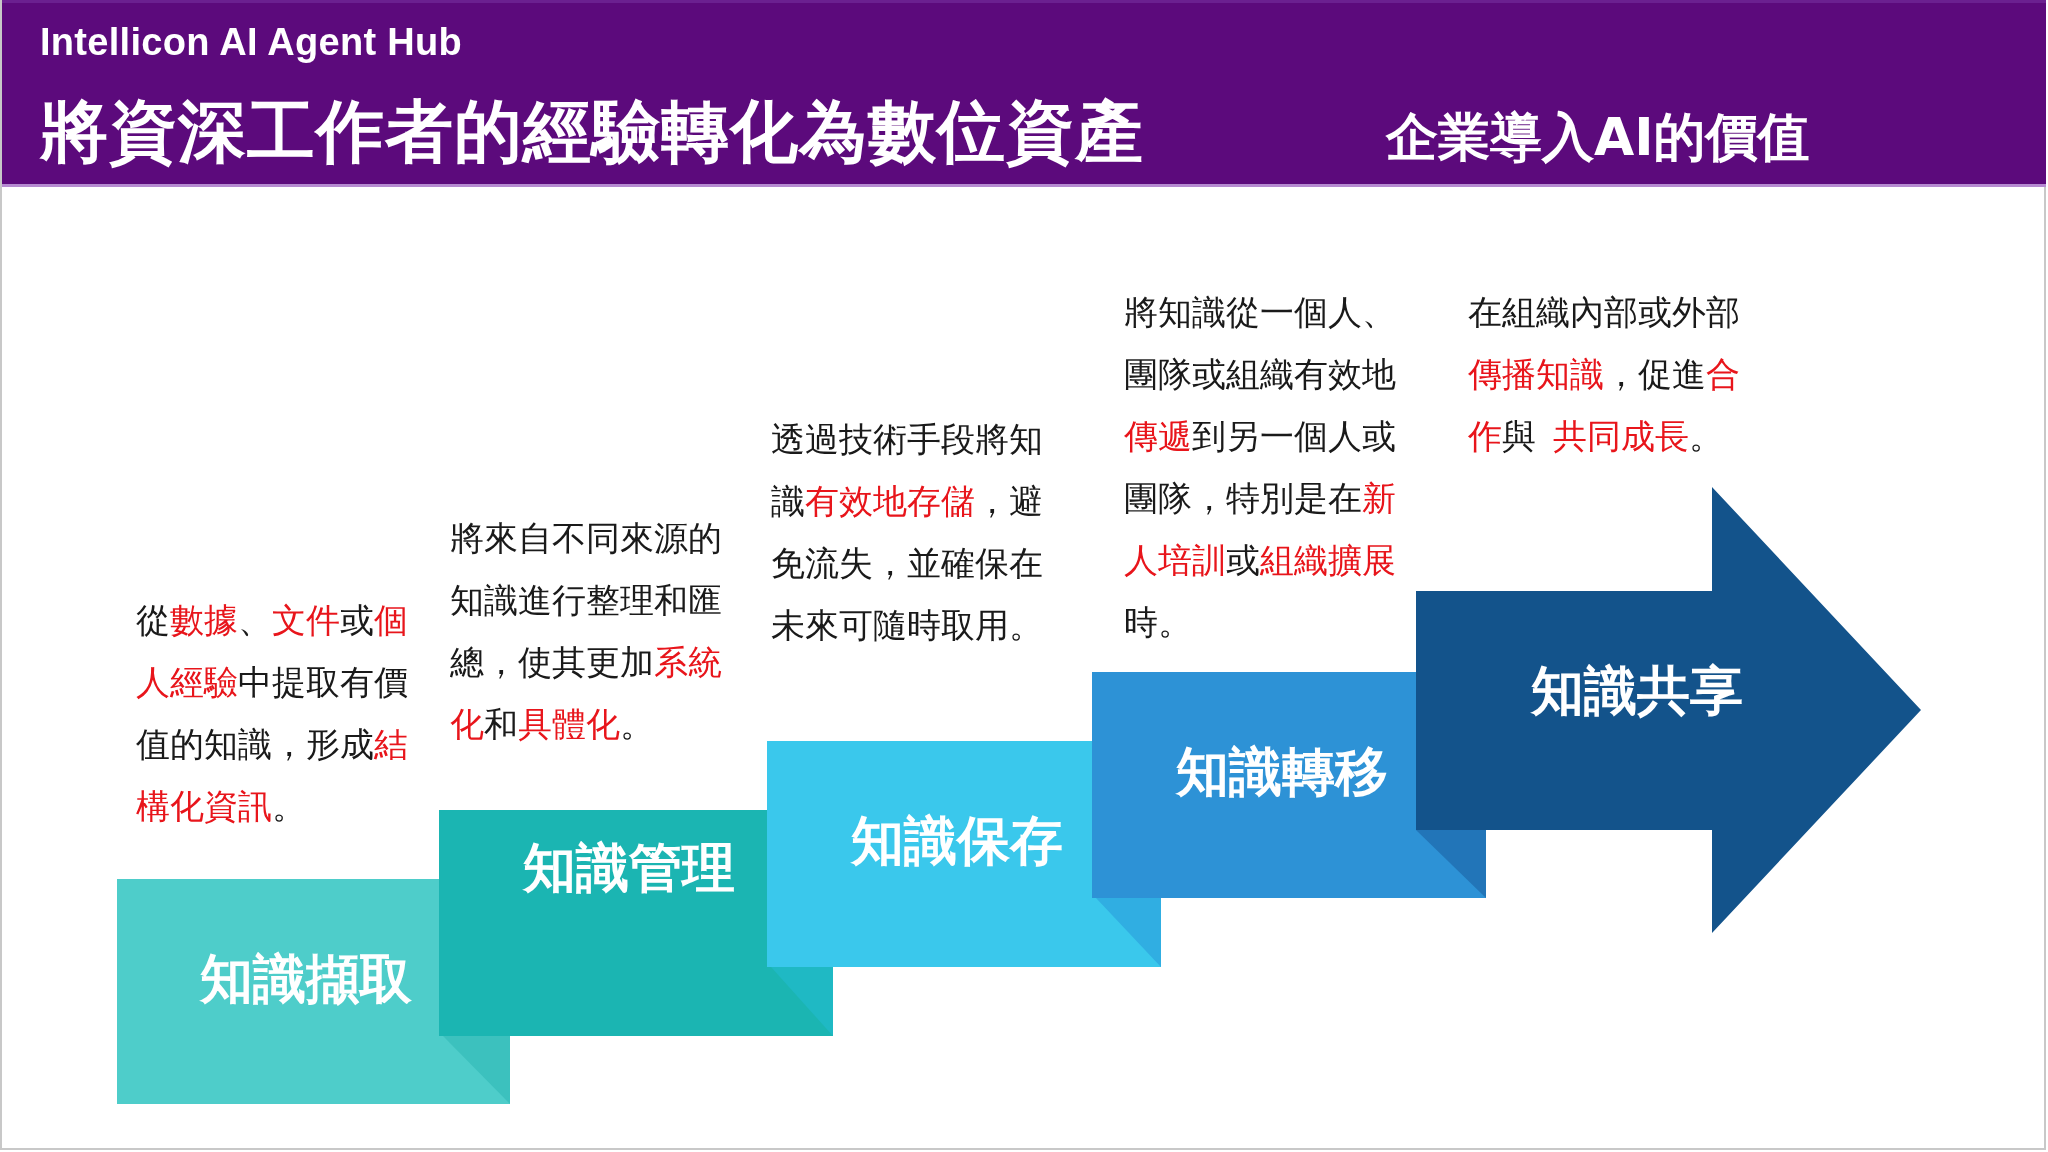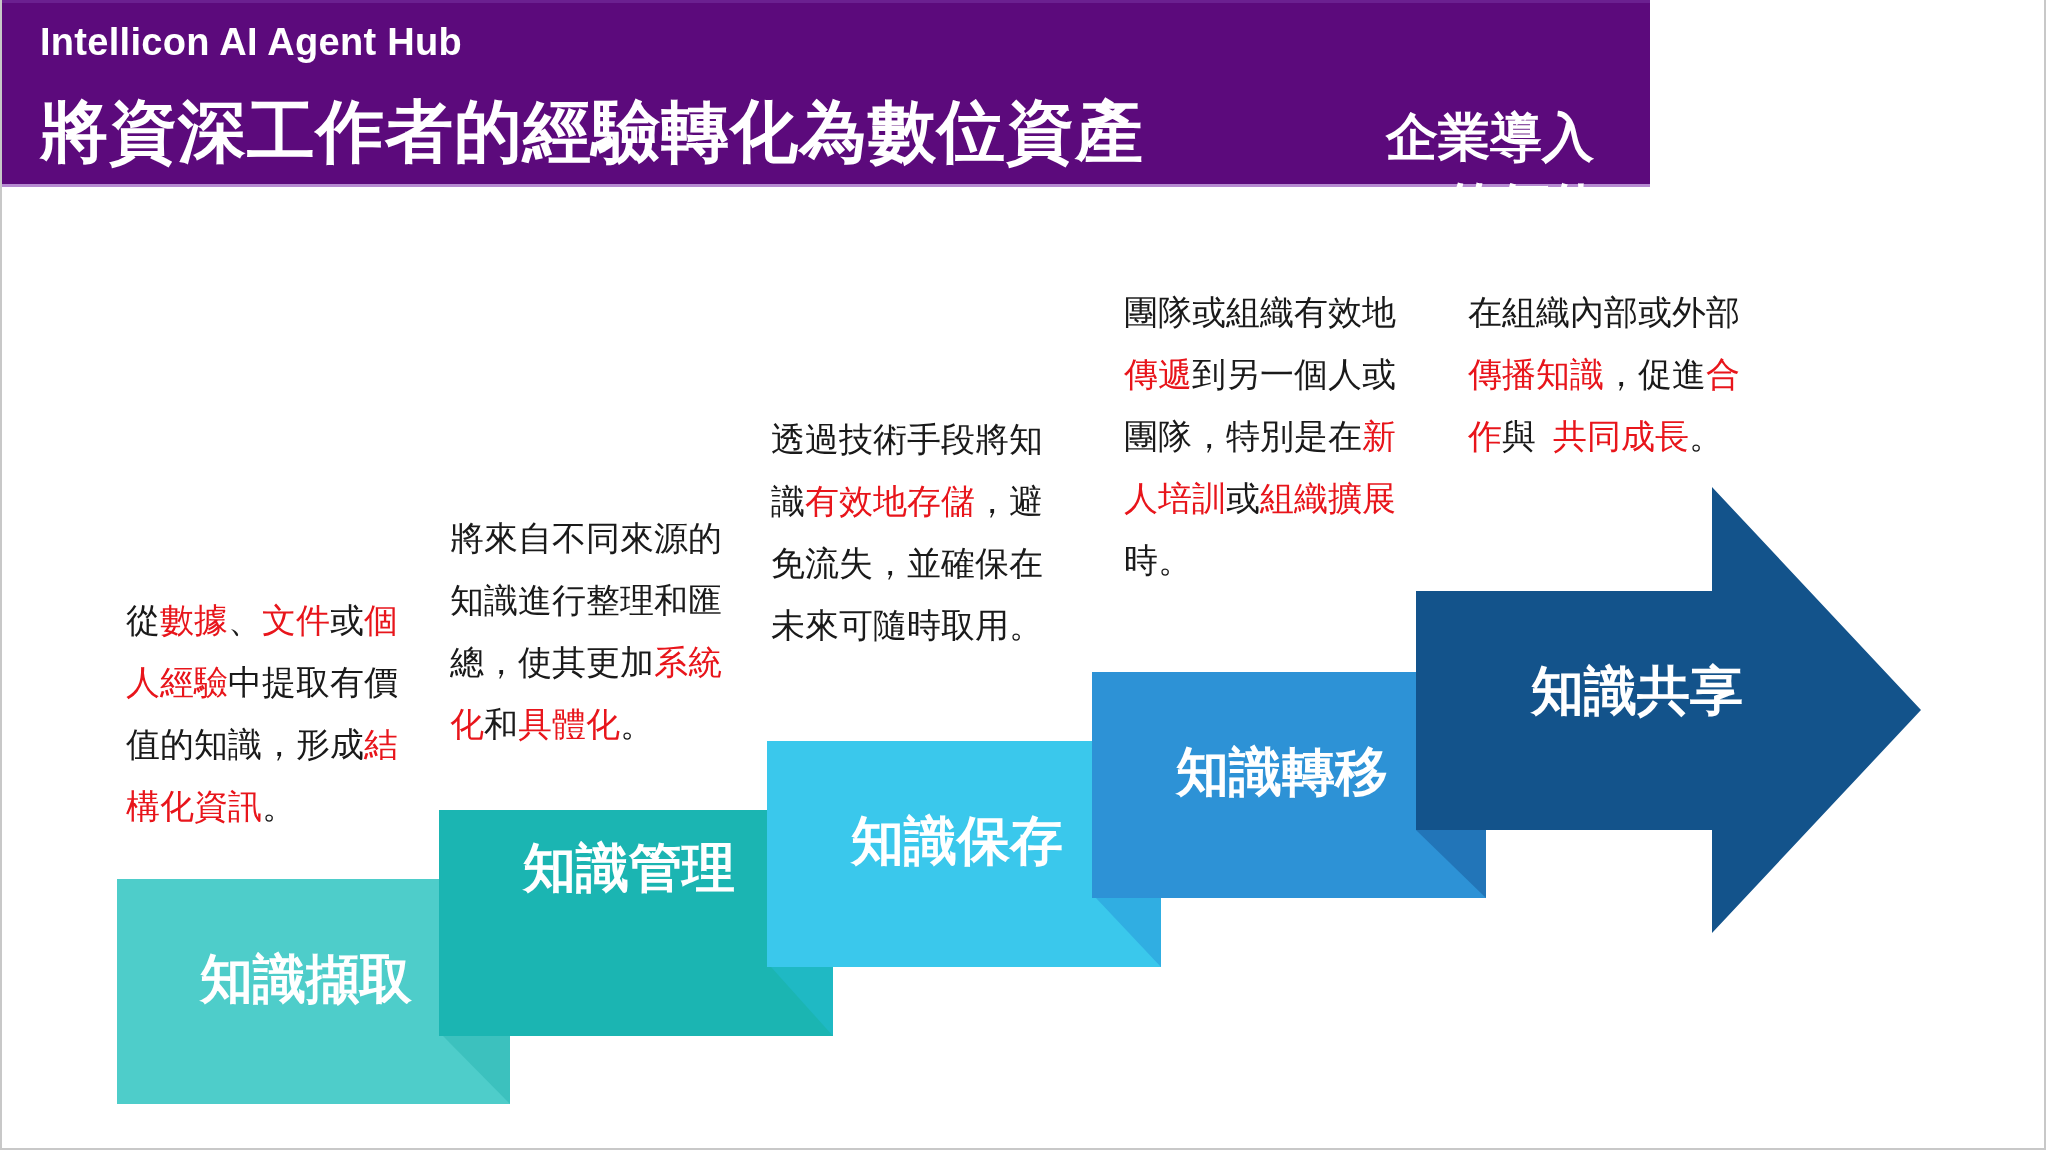--- a/index.html
+++ b/index.html
@@ -2,21 +2,21 @@
 <html><head>
 <meta charset="utf-8">
 <style>
   html, body { margin:0; padding:0; }
   body {
     width:2048px; height:1152px; position:relative; overflow:hidden;
     background:#ffffff; font-family:"DejaVu Sans","Liberation Sans",sans-serif;
   }
   .frame { position:absolute; left:0; top:0; width:2046px; height:1150px;
     border-left:2px solid #c8c8c8; border-right:2px solid #c8c8c8; border-bottom:2px solid #c8c8c8; box-sizing:border-box; }
-  .header { position:absolute; left:2px; top:0; width:1648px; height:187px;
+  .header { position:absolute; left:2px; top:0; width:2044px; height:187px;
     background:#5c0a7c; border-top:3px solid #6b2090; border-bottom:3px solid #b58ad1; box-sizing:border-box; }
   .brand { position:absolute; left:38px; top:18px; color:#fff; font-family:"Liberation Sans",sans-serif;
     font-weight:bold; font-size:38px; letter-spacing:0.3px; }
   .title { position:absolute; left:38px; top:84px; color:#fff; font-weight:bold; font-size:68px; letter-spacing:1px; }
   .subtitle { position:absolute; left:1384px; top:100px; color:#fff; font-size:52px; font-weight:bold; }
   .box { position:absolute; }
   .box .label { position:absolute; color:#fff; font-weight:bold; font-size:53px; white-space:nowrap; }
   .desc { position:absolute; font-size:34px; line-height:62px; color:#1a1a1a; }
   .desc .hl { color:#e8151b;text-align:center; }
   svg { position:absolute; left:0; top:0; }
@@ -68,39 +68,40 @@
 <div class="box">
   <div class="label" style="left:851px; top:806px;">知識保存</div>
 </div>
 <div class="box">
   <div class="label" style="left:1176px; top:737px;">知識轉移</div>
 </div>
 <div class="box">
   <div class="label" style="left:1531px; top:656px;">知識共享</div>
 </div>
 
-<div class="desc" style="left:126px; top:589px;">
+<div class="desc" style="left:136px; top:589px;">
     <div><span>從</span><span class="hl" style="color: rgb(232, 21, 27);">數據</span><span>、</span><span class="hl" style="color: rgb(232, 21, 27);">文件</span><span>或</span><span class="hl" style="color: rgb(232, 21, 27);">個</span></div>
     <div><span class="hl" style="color: rgb(232, 21, 27);">人經驗</span><span>中提取有價</span></div>
     <div><span>值的知識，形成</span><span class="hl" style="color: rgb(232, 21, 27);">結</span></div>
     <div><span class="hl" style="color: rgb(232, 21, 27);">構化資訊</span><span>。</span></div>
   </div>
 <div class="desc" style="left:450px; top:507px;">
     <div><span>將來自不同來源的</span></div>
     <div><span>知識進行整理和匯</span></div>
     <div><span>總，使其更加</span><span class="hl" style="color: rgb(232, 21, 27);">系統</span></div>
     <div><span class="hl" style="color: rgb(232, 21, 27);">化</span><span>和</span><span class="hl" style="color: rgb(232, 21, 27); margin-top: 10px;">具體化</span><span>。</span></div>
   </div>
 <div class="desc" style="left:771px; top:408px;">
     <div><span>透過技術手段將知</span></div>
     <div><span>識</span><span class="hl" style="color: rgb(232, 21, 27);">有效地存儲</span><span>，避</span></div>
     <div><span>免流失，並確保在</span></div>
     <div><span>未來可隨時取用。</span></div>
   </div>
 <div class="desc" style="left:1124px; top:281px;">
+    <div><span>將知識從一個人、</span></div>
     <div><span>團隊或組織有效地</span></div>
     <div><span class="hl" style="color: rgb(232, 21, 27);">傳遞</span><span>到另一個人或</span></div>
     <div><span>團隊，特別是在</span><span class="hl" style="color: rgb(232, 21, 27);">新</span></div>
     <div><span class="hl" style="color: rgb(232, 21, 27);">人培訓</span><span>或</span><span class="hl" style="color: rgb(232, 21, 27);">組織擴展</span></div>
     <div><span>時。</span></div>
   </div>
 <div class="desc" style="left:1468px; top:281px;">
     <div><span>在組織內部或外部</span></div>
     <div><span class="hl" style="color: rgb(232, 21, 27);">傳播知識</span><span>，促進</span><span class="hl" style="color: rgb(232, 21, 27);">合</span></div>
     <div><span class="hl" style="color: rgb(232, 21, 27);">作</span><span>與</span><span class="hl" style="color: rgb(232, 21, 27); margin-left: 17px;">共同成長</span><span>。</span></div>

